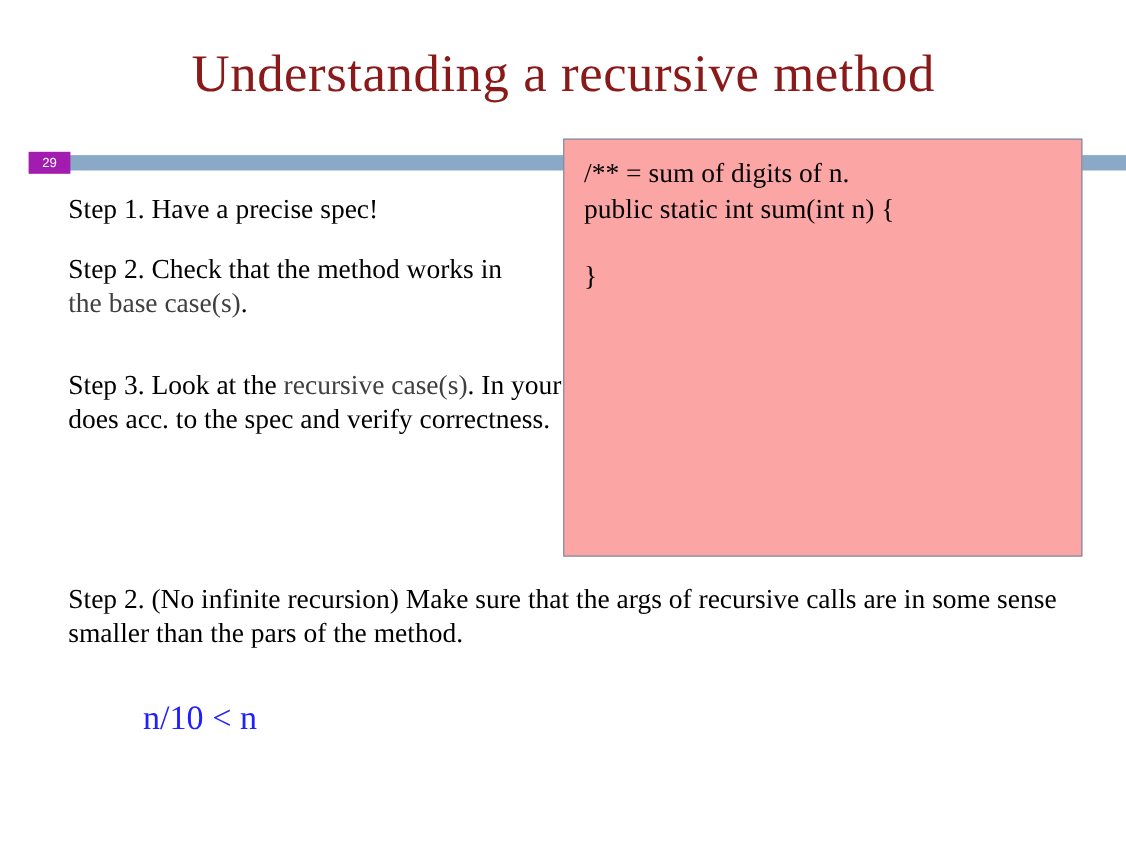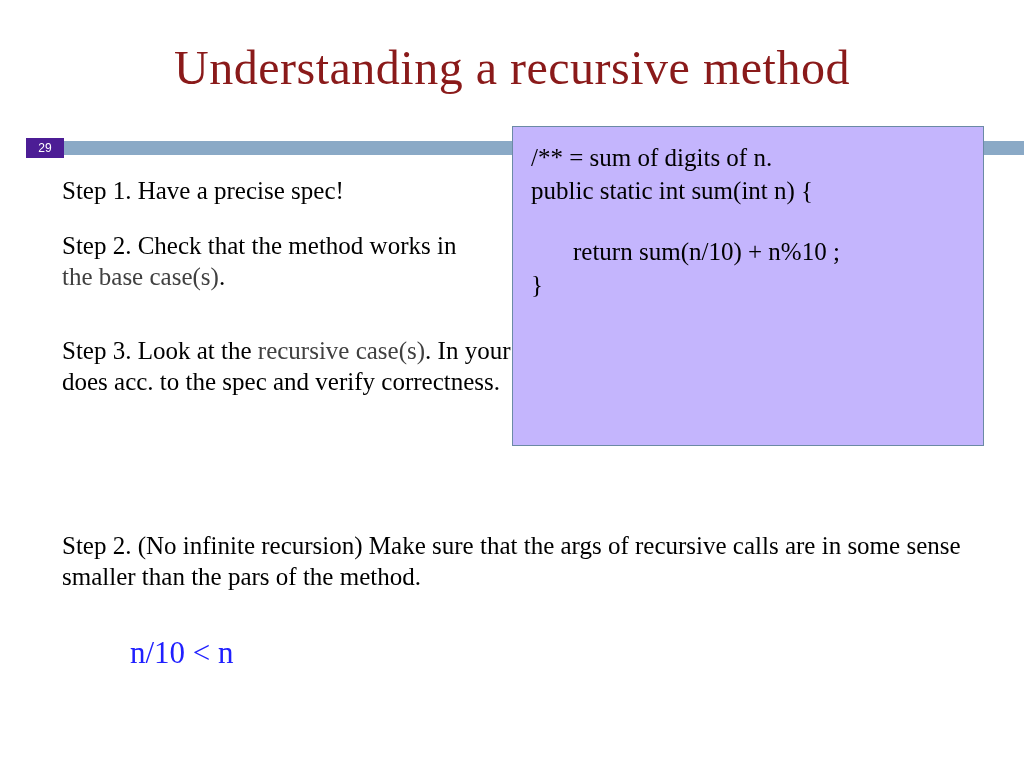--- a/index.html
+++ b/index.html
@@ -27,21 +27,21 @@
     position: absolute;
     top: 141px;
     left: 63px; right: 0;
     height: 14px;
     background: #8aa9c6;
   }
   .page-badge {
     position: absolute;
     top: 138px; left: 26px;
     width: 38px; height: 20px;
-    background: #4c1d95;
+    background: #a21caf;
     color: #ffffff;
     font-family: Arial, sans-serif;
     font-size: 12px;
     line-height: 20px;
     text-align: center;
   }
   .step {
     position: absolute;
     font-size: 25px;
     line-height: 1.25;
@@ -54,22 +54,22 @@
     position: absolute;
     top: 635px; left: 130px;
     font-size: 31px;
     color: #2020ff;
   }
   .red { color: #404040; }
 
   .code-box {
     position: absolute;
     top: 126px; left: 512px;
-    width: 472px; height: 320px;
-    background: #c4b5fd;
+    width: 472px; height: 380px;
+    background: #fca5a5;
     border: 1px solid #6b8aa5;
     box-sizing: border-box;
     padding: 14px 16px 14px 18px;
     font-size: 25px;
     line-height: 1.32;
     font-family: "Times New Roman", Times, serif;
   }
   .code-box .kb { font-weight: normal; }
   .indent { padding-left: 42px; display: block; }
 </style>
@@ -89,16 +89,15 @@
   <div class="step step3"><span>Step 3. Look at the </span><span class="red">recursive case(s)</span><span>. In your mind replace each recursive call by what it does acc. to the spec and verify correctness.</span></div>
 
   <div class="step step4">Step 2. (No infinite recursion) Make sure that the args of recursive calls are in some sense smaller than the pars of the method.</div>
 
   <div class="note">n/10  &lt;  n</div>
 
   <div class="code-box">
     <div>/** =  sum of digits of n.</div>
     <div><span class="kb">public static int</span><span> sum(</span><span class="kb">int</span><span> n) {</span></div>
     <div style="height:28px"></div>
-    <span class="indent"><span class="kb">return</span><span> sum(n/10)  +  n%10 ;</span></span>
     <div>}</div>
   </div>
 </div>
 
 </body></html>

